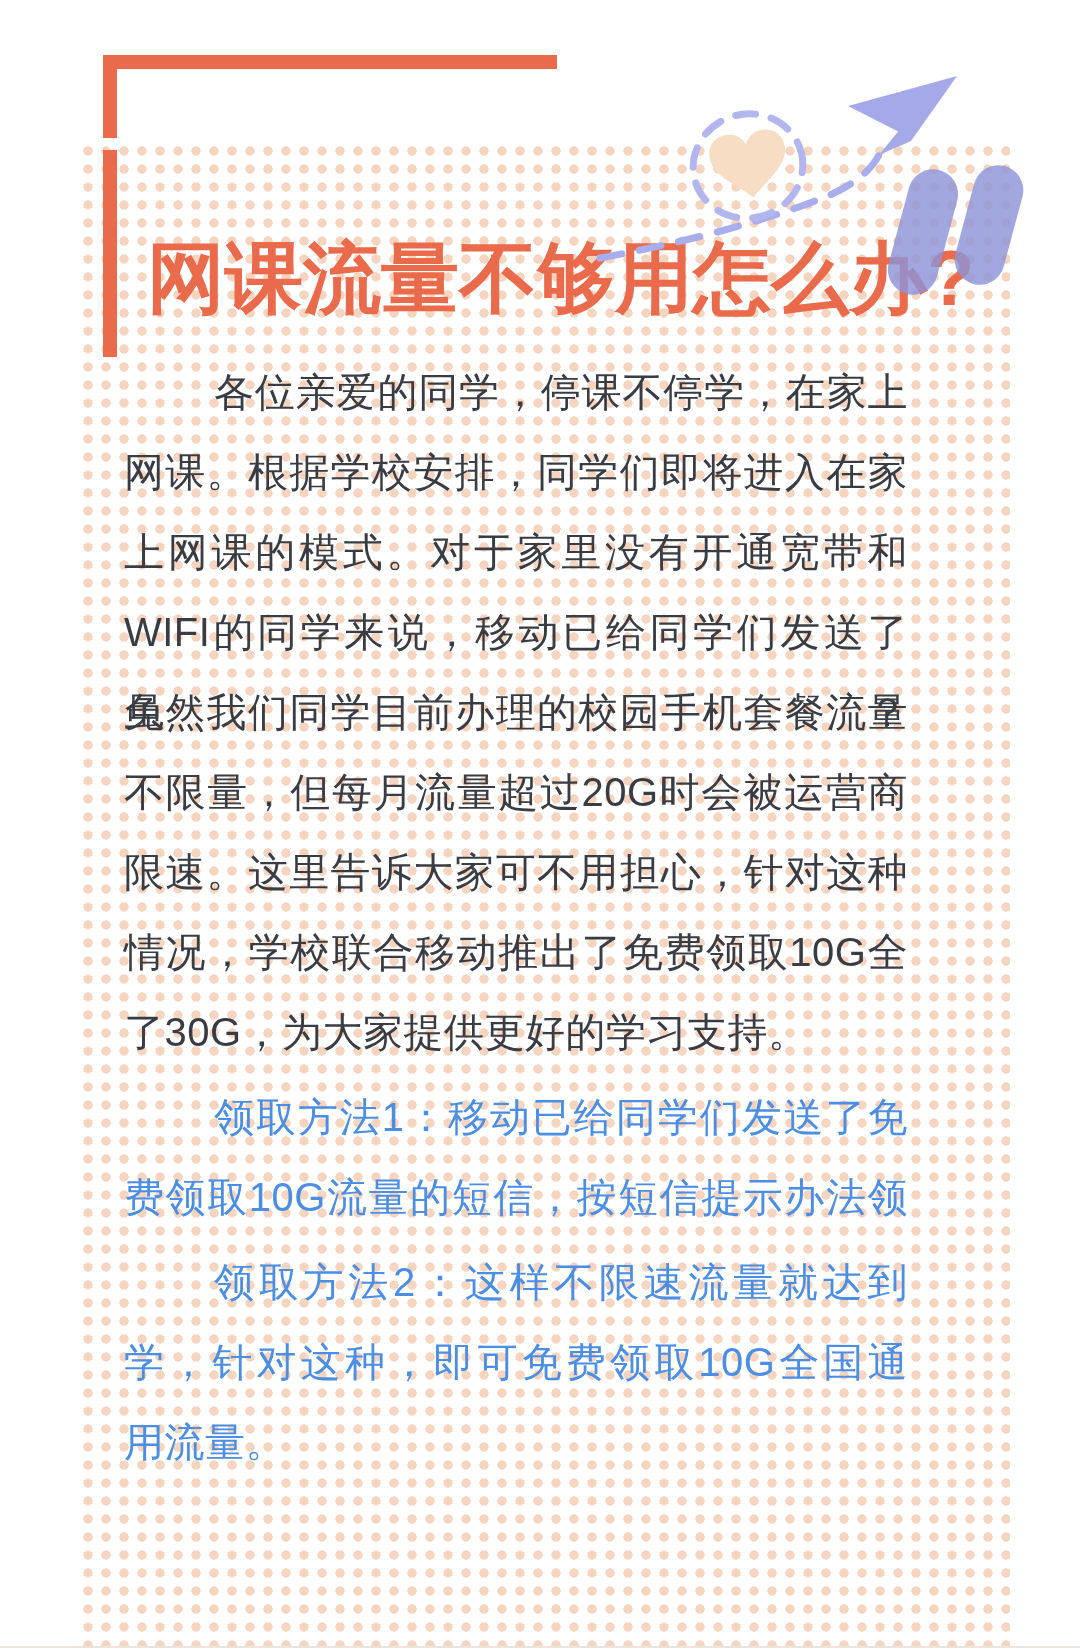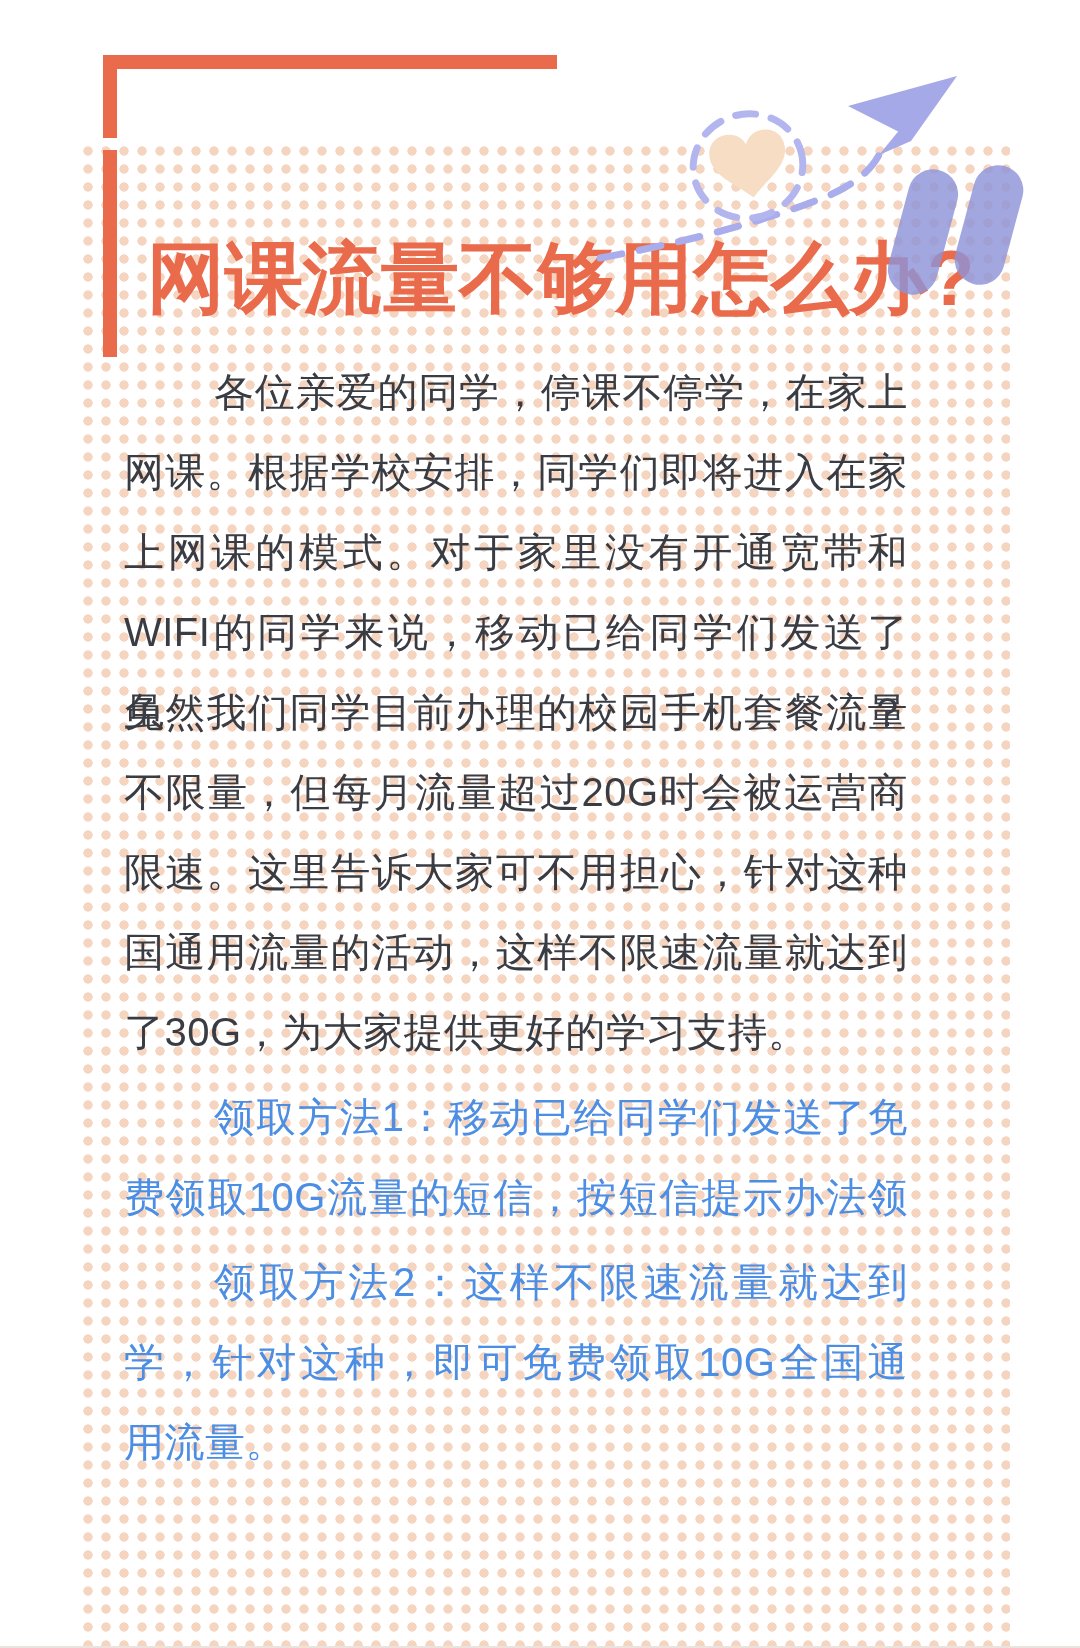--- a/index.html
+++ b/index.html
@@ -73,21 +73,21 @@
 
   <div class="body-text">
 
   <div class="line dark indent fill">各位亲爱的同学，停课不停学，在家上</div>
       <div class="line dark fill">网课。根据学校安排，同学们即将进入在家</div>
       <div class="line dark fill">上网课的模式。对于家里没有开通宽带和</div>
       <div class="line dark fill">WIFI的同学来说，移动已给同学们发送了免？</div>
       <div class="line dark fill">虽然我们同学目前办理的校园手机套餐流量</div>
       <div class="line dark fill">不限量，但每月流量超过20G时会被运营商</div>
       <div class="line dark fill">限速。这里告诉大家可不用担心，针对这种</div>
-      <div class="line dark fill">国通用流量的活动，这样不限速流量就达到</div>
+      <div class="line dark fill">情况，学校联合移动推出了免费领取10G全</div>
       <div class="line dark">了30G，为大家提供更好的学习支持。</div>
       <div class="line blue indent fill para-start">领取方法1：移动已给同学们发送了免</div>
       <div class="line blue fill">费领取10G流量的短信，按短信提示办法领</div>
       <div class="line blue indent fill para-start">领取方法2：这样不限速流量就达到</div>
       <div class="line blue fill">学，针对这种，即可免费领取10G全国通</div>
       <div class="line blue">用流量。</div>
     </div>
 
   <div class="bottom-edge"></div>
 </div>

